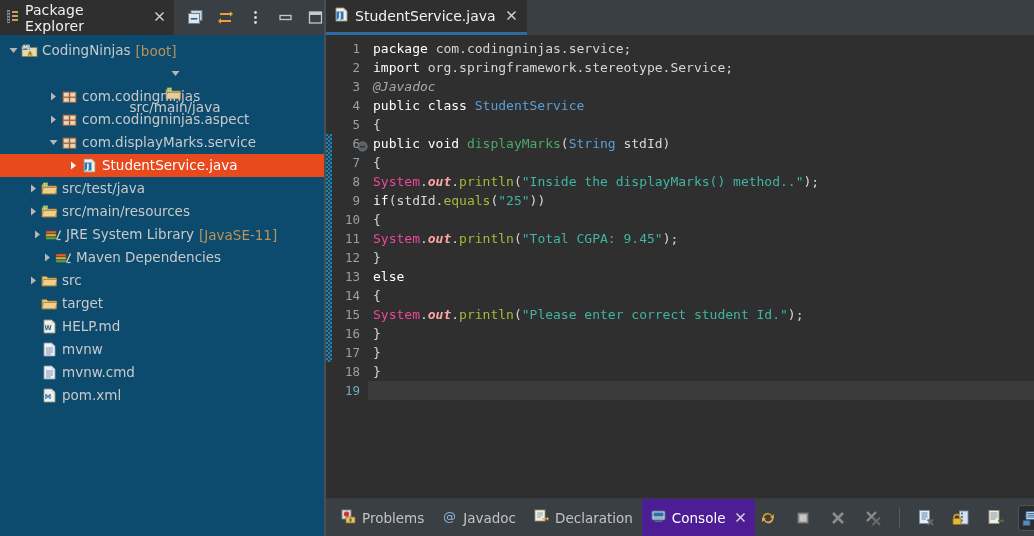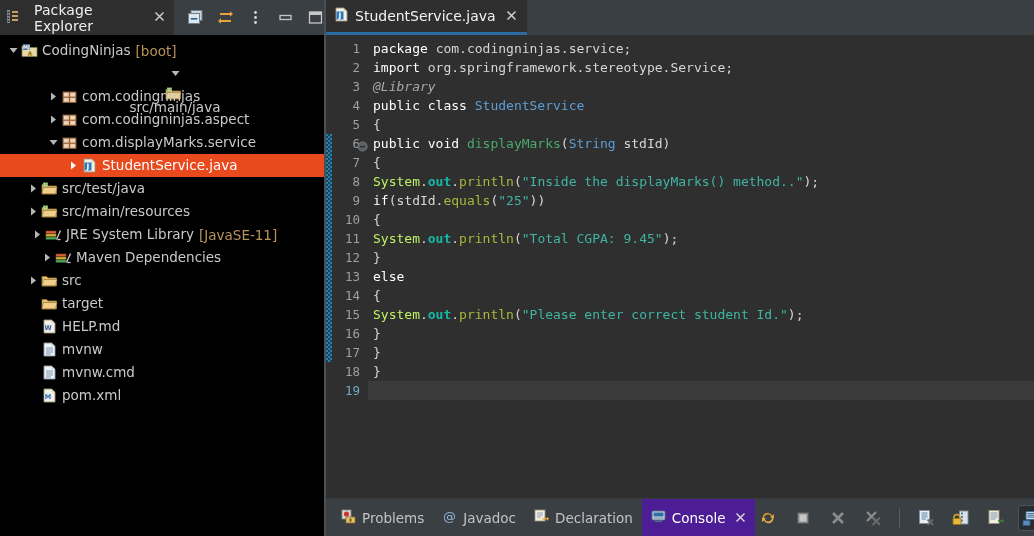--- a/index.html
+++ b/index.html
@@ -37,21 +37,21 @@
   .explorer-tabbar {
     height: 35px;
     background: #3a3f44;
     display: flex;
     align-items: stretch;
     flex: none;
   }
   .explorer-tab {
     display: flex;
     align-items: center;
-    gap: 15px;
+    gap: 6px;
     padding: 0 9px 0 6px;
     background: #2f2f2f;
     color: #f0f0f0;
     font-size: 14px;
     height: 35px;
     box-sizing: border-box;
   }
   .explorer-tab .tab-title { letter-spacing: .1px; }
   .tab-close {
     color: #cfcfcf;
@@ -66,21 +66,21 @@
     gap: 13px;
     padding-left: 13px;
     flex: 1;
   }
   .tbicon { width: 17px; height: 17px; display: block; cursor: pointer; }
 
   .tree {
     flex: 1;
     overflow: hidden;
     padding-top: 4px;
-    background: #000000;
+    background: #0c4a6e;
   }
   .trow {
     height: 23px;
     display: flex;
     align-items: center;
     white-space: nowrap;
     font-size: 13.5px;
     color: #c9c9c9;
     cursor: default;
   }
@@ -196,24 +196,24 @@
     height: 19px;
     line-height: 19px;
     white-space: pre;
     padding-left: 5px;
   }
   .cline.cur { background: #3b3b3b; }
   .k  { color: #ffffff; }             
   .an { color: #a9a9a9; font-style: italic; }  
   .ty { color: #5c9fd6; }             
   .me { color: #4aa96c; }             
-  .fi { color: #bef264; }             
+  .fi { color: #ec4899; }             
   .st { color: #3fb5a2; }             
   .pl { color: #d6d6d6; }             
-  .stat { color: #14b8a6; font-weight: bold; } 
+  .stat { color: #fca5a5; font-style: italic; font-weight: bold; } 
   .mcall { color: #a9b73a; }
 
   
   .bottom {
     height: 37px;
     flex: none;
     background: #3a3f44;
     display: flex;
     align-items: stretch;
     border-top: 1px solid #353a3f;
@@ -622,21 +622,21 @@
           <div class="gline">14</div>
           <div class="gline">15</div>
           <div class="gline">16</div>
           <div class="gline">17</div>
           <div class="gline">18</div>
           <div class="gline cur">19</div>
         </div>
       <div class="code" id="code">
           <div class="cline"><span class="k">package </span><span class="pl">com.codingninjas.service;</span></div>
           <div class="cline"><span class="k">import </span><span class="pl">org.springframework.stereotype.Service;</span></div>
-          <div class="cline"><span class="an">@Library</span></div>
+          <div class="cline"><span class="an">@Javadoc</span></div>
           <div class="cline"><span class="k">public class </span><span class="ty">StudentService</span></div>
           <div class="cline"><span class="pl">{</span></div>
           <div class="cline"><span class="k">public void </span><span class="me">displayMarks</span><span class="pl">(</span><span class="ty">String</span><span class="pl"> stdId)</span></div>
           <div class="cline"><span class="pl">{</span></div>
           <div class="cline"><span class="fi">System</span><span class="pl">.</span><span class="stat">out</span><span class="pl">.</span><span class="mcall">println</span><span class="pl">(</span><span class="st">"Inside the displayMarks() method.."</span><span class="pl">);</span></div>
           <div class="cline"><span class="k">if</span><span class="pl">(stdId.</span><span class="mcall">equals</span><span class="pl">(</span><span class="st">"25"</span><span class="pl">))</span></div>
           <div class="cline"><span class="pl">{</span></div>
           <div class="cline"><span class="fi">System</span><span class="pl">.</span><span class="stat">out</span><span class="pl">.</span><span class="mcall">println</span><span class="pl">(</span><span class="st">"Total CGPA: 9.45"</span><span class="pl">);</span></div>
           <div class="cline"><span class="pl">}</span></div>
           <div class="cline"><span class="k">else</span></div>

